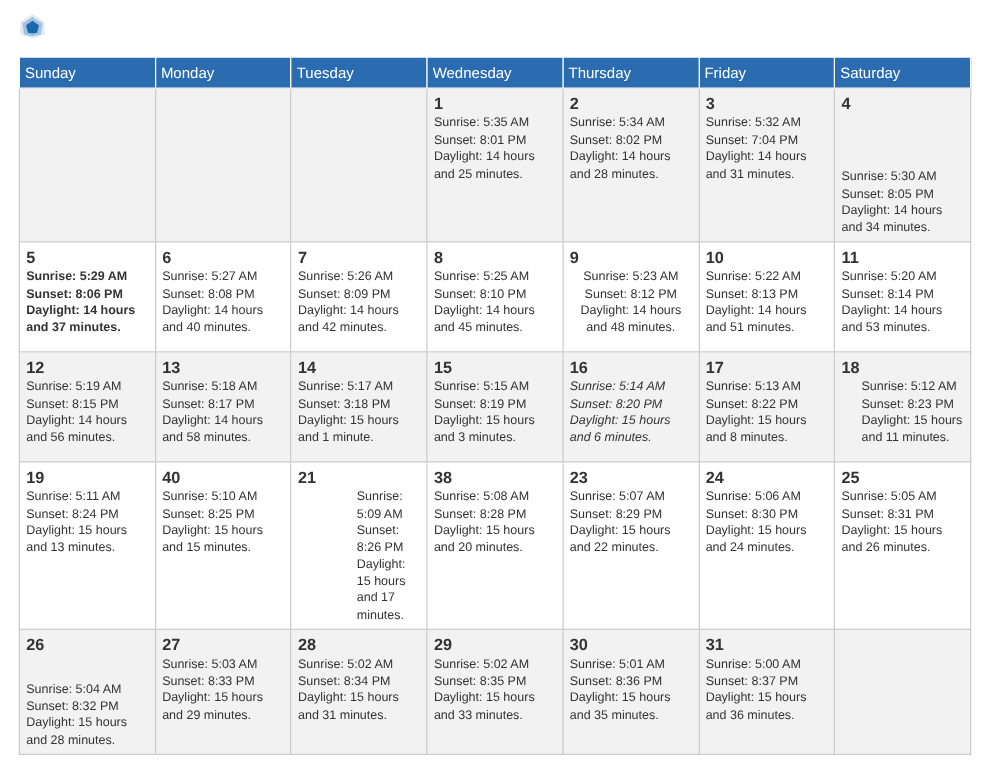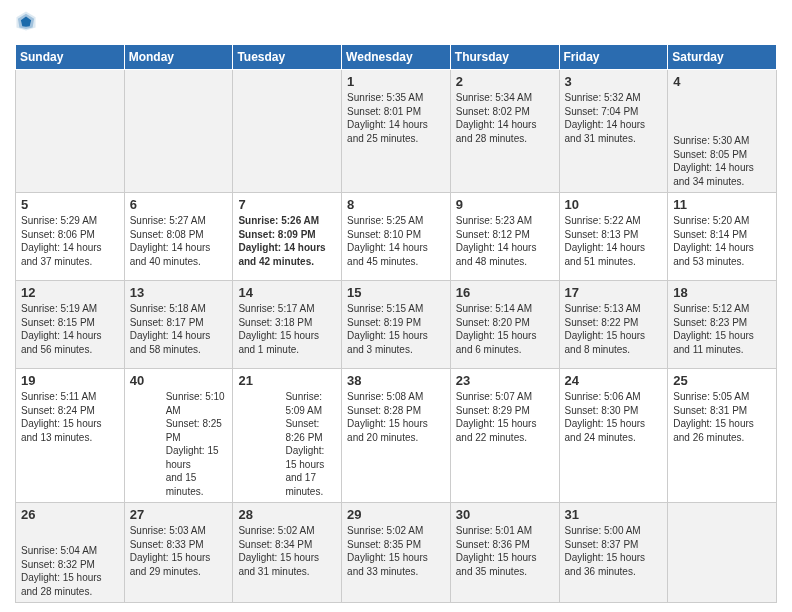--- a/index.html
+++ b/index.html
@@ -52,21 +52,21 @@
     }
     table {
       width: 100%;
       border-collapse: collapse;
       table-layout: fixed;
     }
     thead tr th {
       background: #2b6cb0;
       color: #fff;
       font-size: 12px;
-      font-weight: bold;
+      font-weight: normal;
       padding: 5px 4px;
       text-align: left;
       border: 1px solid #fff;
     }
     tbody tr td {
       border: 1px solid #ccc;
       vertical-align: top;
       padding: 4px 5px;
       font-size: 10px;
       color: #333;
@@ -161,49 +161,49 @@
           <span class="day-number">4</span>
           <div class="day-info" style="white-space: pre-line; margin-top: 45px;">Sunrise: 5:30 AM
 Sunset: 8:05 PM
 Daylight: 14 hours
 and 34 minutes.</div>
         </td>
       </tr>
       <tr>
         <td>
           <span class="day-number">5</span>
-          <div class="day-info" style="white-space: pre-line;">Sunrise: 5:29 AM
+          <div class="day-info" style="white-space: pre-line; font-weight: bold;">Sunrise: 5:29 AM
 Sunset: 8:06 PM
 Daylight: 14 hours
 and 37 minutes.</div>
         </td>
         <td>
           <span class="day-number">6</span>
           <div class="day-info" style="white-space: pre-line;">Sunrise: 5:27 AM
 Sunset: 8:08 PM
 Daylight: 14 hours
 and 40 minutes.</div>
         </td>
         <td>
           <span class="day-number">7</span>
-          <div class="day-info" style="white-space: pre-line; font-weight: bold;">Sunrise: 5:26 AM
+          <div class="day-info" style="white-space: pre-line;">Sunrise: 5:26 AM
 Sunset: 8:09 PM
 Daylight: 14 hours
 and 42 minutes.</div>
         </td>
         <td>
           <span class="day-number">8</span>
           <div class="day-info" style="white-space: pre-line;">Sunrise: 5:25 AM
 Sunset: 8:10 PM
 Daylight: 14 hours
 and 45 minutes.</div>
         </td>
         <td>
           <span class="day-number">9</span>
-          <div class="day-info" style="white-space: pre-line;">Sunrise: 5:23 AM
+          <div class="day-info" style="white-space: pre-line; text-align: center;">Sunrise: 5:23 AM
 Sunset: 8:12 PM
 Daylight: 14 hours
 and 48 minutes.</div>
         </td>
         <td>
           <span class="day-number">10</span>
           <div class="day-info" style="white-space: pre-line;">Sunrise: 5:22 AM
 Sunset: 8:13 PM
 Daylight: 14 hours
 and 51 minutes.</div>
@@ -240,51 +240,51 @@
         </td>
         <td>
           <span class="day-number">15</span>
           <div class="day-info" style="white-space: pre-line;">Sunrise: 5:15 AM
 Sunset: 8:19 PM
 Daylight: 15 hours
 and 3 minutes.</div>
         </td>
         <td>
           <span class="day-number">16</span>
-          <div class="day-info" style="white-space: pre-line;">Sunrise: 5:14 AM
+          <div class="day-info" style="white-space: pre-line; font-style: italic;">Sunrise: 5:14 AM
 Sunset: 8:20 PM
 Daylight: 15 hours
 and 6 minutes.</div>
         </td>
         <td>
           <span class="day-number">17</span>
           <div class="day-info" style="white-space: pre-line;">Sunrise: 5:13 AM
 Sunset: 8:22 PM
 Daylight: 15 hours
 and 8 minutes.</div>
         </td>
         <td>
           <span class="day-number">18</span>
-          <div class="day-info" style="white-space: pre-line;">Sunrise: 5:12 AM
+          <div class="day-info" style="white-space: pre-line; margin-left: 16px;">Sunrise: 5:12 AM
 Sunset: 8:23 PM
 Daylight: 15 hours
 and 11 minutes.</div>
         </td>
       </tr>
       <tr>
         <td>
           <span class="day-number">19</span>
           <div class="day-info" style="white-space: pre-line;">Sunrise: 5:11 AM
 Sunset: 8:24 PM
 Daylight: 15 hours
 and 13 minutes.</div>
         </td>
         <td>
           <span class="day-number">40</span>
-          <div class="day-info" style="white-space: pre-line; margin-left: 36px;">Sunrise: 5:10 AM
+          <div class="day-info" style="white-space: pre-line;">Sunrise: 5:10 AM
 Sunset: 8:25 PM
 Daylight: 15 hours
 and 15 minutes.</div>
         </td>
         <td>
           <span class="day-number">21</span>
           <div class="day-info" style="white-space: pre-line; margin-left: 47px;">Sunrise: 5:09 AM
 Sunset: 8:26 PM
 Daylight: 15 hours
 and 17 minutes.</div>

